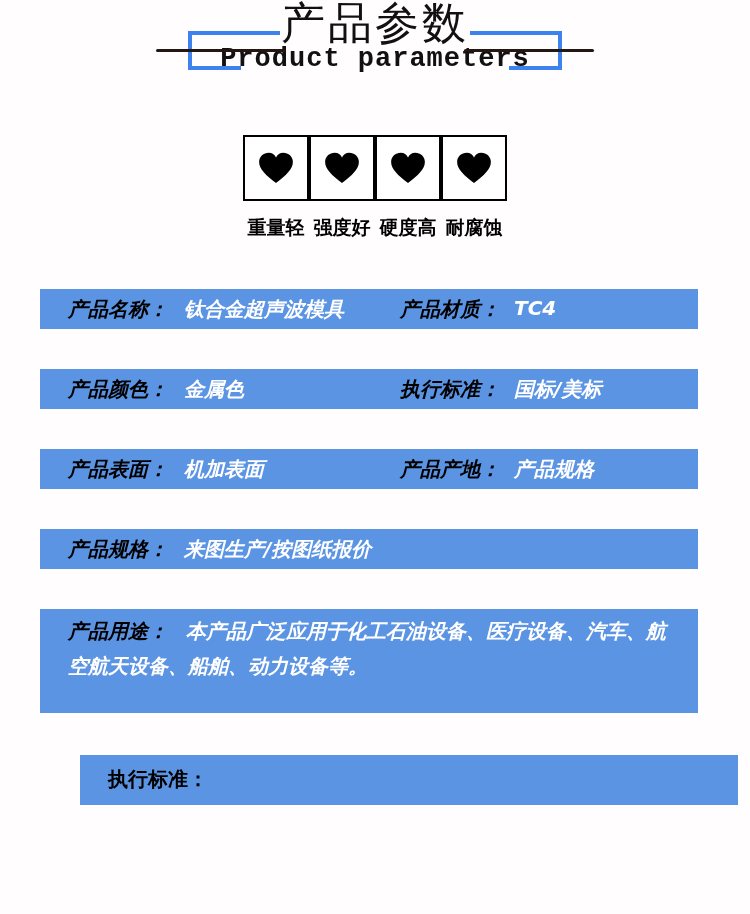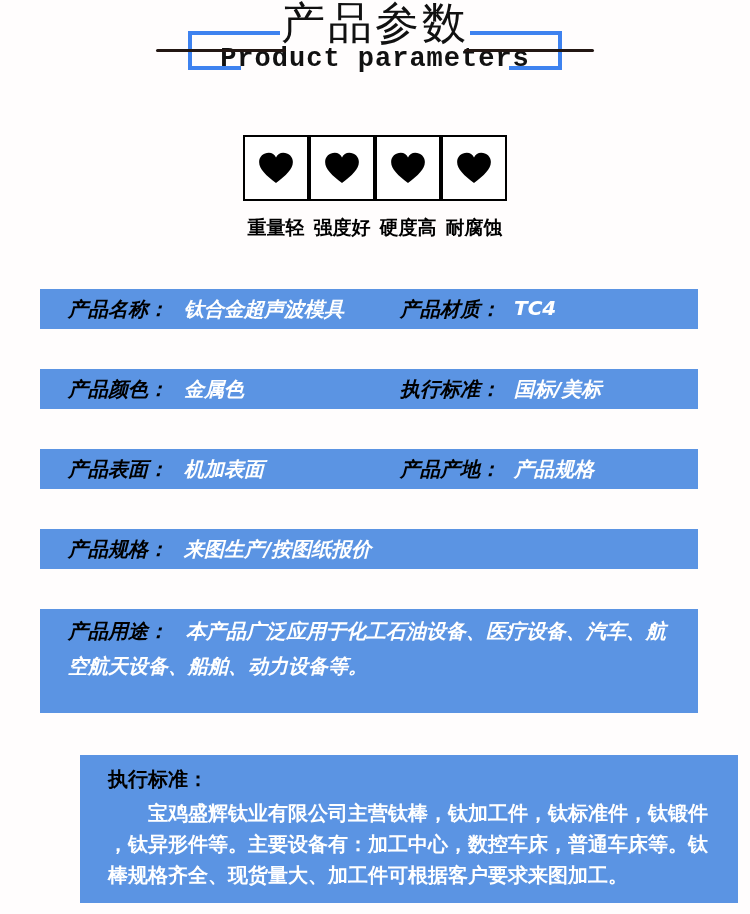--- a/index.html
+++ b/index.html
@@ -187,17 +187,16 @@
         <span class="spec-value">来图生产/按图纸报价</span>
       </div>
     </div>
 
     <div class="bar double">
       <span class="spec-label">产品用途：</span><span class="spec-value">本产品广泛应用于化工石油设备、医疗设备、汽车、航空航天设备、船舶、动力设备等。</span>
     </div>
 
     <div class="block6">
       <span class="spec-label">执行标准：</span>
-      <div class="para">宝鸡盛辉钛业有限公司主营钛棒，钛加工件，钛标准件，钛锻件，钛异形件等。主要设备有：加工中心，数控车床，普通车床等。钛棒规格齐全、现货量大、加工件可根据客户要求来图加工。</div>
     </div>
 
   </div>
 </div>
 
 </body></html>

